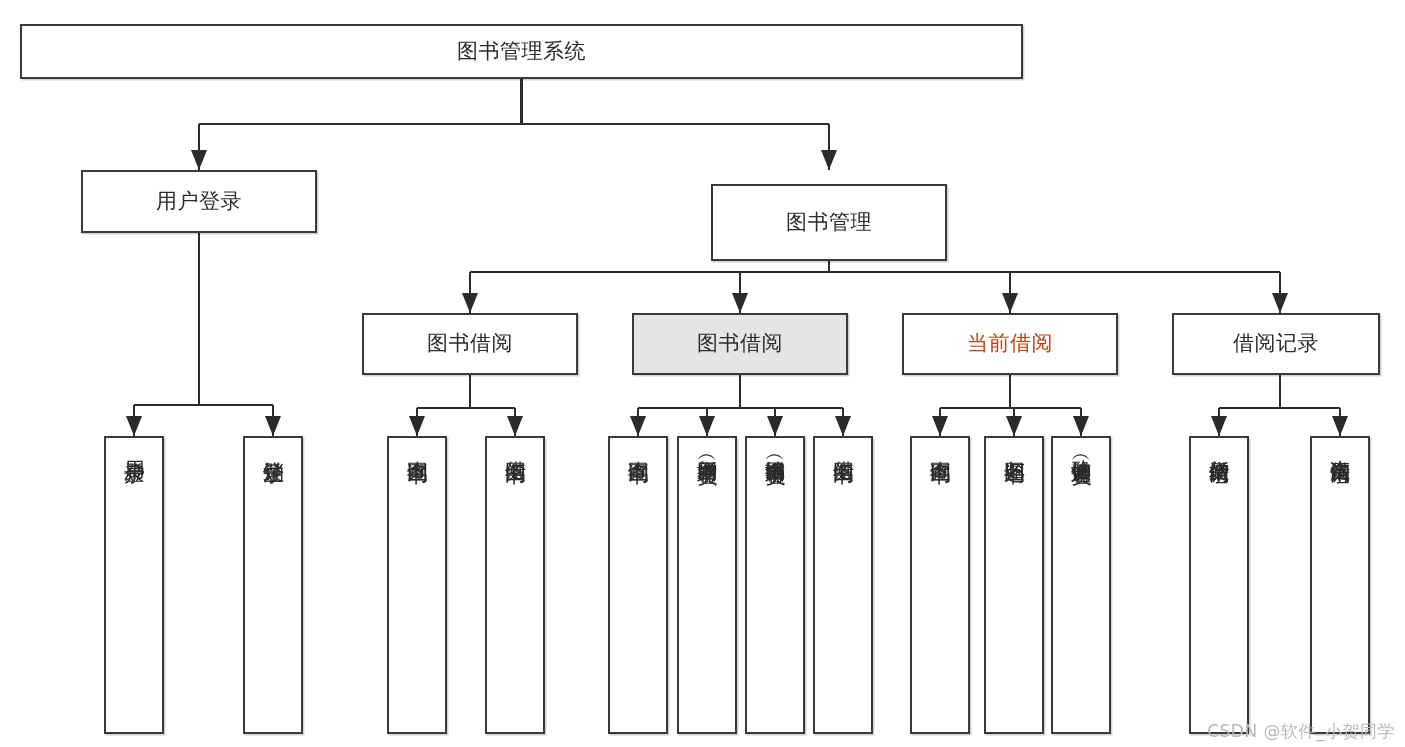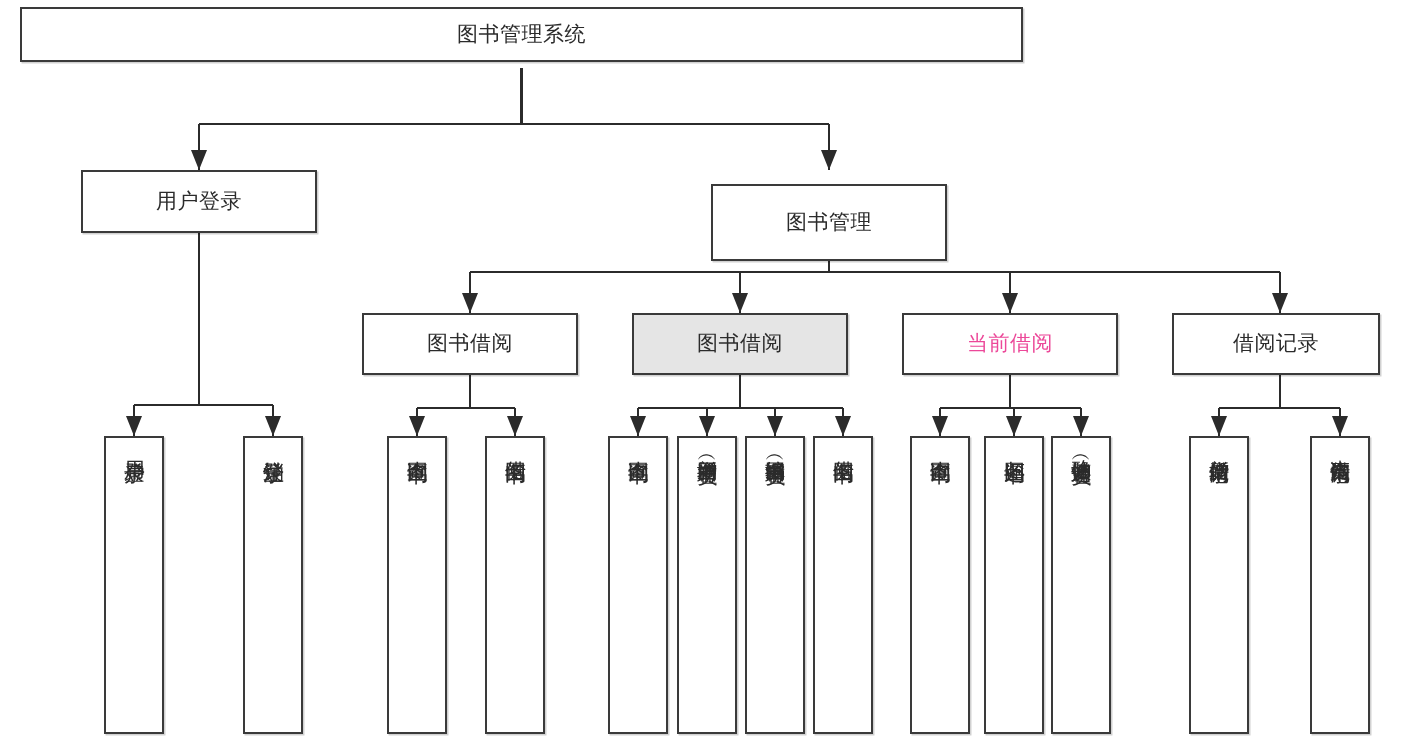--- a/index.html
+++ b/index.html
@@ -124,37 +124,37 @@
       <line x1="1081" y1="408" x2="1081" y2="436" stroke="#2b2b2b" stroke-width="2.6" shape-rendering="crispEdges"></line>
       <path d="M 1073 416 L 1089 416 L 1081 436 Z" fill="#2b2b2b"></path>
       <line x1="1280" y1="375" x2="1280" y2="408" stroke="#2b2b2b" stroke-width="2.6" shape-rendering="crispEdges"></line>
       <line x1="1219" y1="408" x2="1340" y2="408" stroke="#2b2b2b" stroke-width="2.6" shape-rendering="crispEdges"></line>
       <line x1="1219" y1="408" x2="1219" y2="436" stroke="#2b2b2b" stroke-width="2.6" shape-rendering="crispEdges"></line>
       <path d="M 1211 416 L 1227 416 L 1219 436 Z" fill="#2b2b2b"></path>
       <line x1="1340" y1="408" x2="1340" y2="436" stroke="#2b2b2b" stroke-width="2.6" shape-rendering="crispEdges"></line>
       <path d="M 1332 416 L 1348 416 L 1340 436 Z" fill="#2b2b2b"></path>
     </svg>
   <div id="nodes">
-      <div class="node h-node" style="left: 20px; top: 7px; width: 1003px; height: 55px; border-color: rgb(58, 58, 58); background: rgb(255, 255, 255);">
+      <div class="node h-node" style="left: 20px; top: 24px; width: 1003px; height: 55px; border-color: rgb(58, 58, 58); background: rgb(255, 255, 255);">
         <span class="label" style="color: rgb(43, 43, 43);">图书管理系统</span>
       </div>
       <div class="node h-node" style="left: 81px; top: 170px; width: 236px; height: 63px; border-color: rgb(58, 58, 58); background: rgb(255, 255, 255);">
         <span class="label" style="color: rgb(43, 43, 43);">用户登录</span>
       </div>
       <div class="node h-node" style="left: 711px; top: 184px; width: 236px; height: 77px; border-color: rgb(58, 58, 58); background: rgb(255, 255, 255);">
         <span class="label" style="color: rgb(43, 43, 43);">图书管理</span>
       </div>
       <div class="node h-node" style="left: 362px; top: 313px; width: 216px; height: 62px; border-color: rgb(58, 58, 58); background: rgb(255, 255, 255);">
         <span class="label" style="color: rgb(43, 43, 43);">图书借阅</span>
       </div>
       <div class="node h-node" style="left: 632px; top: 313px; width: 216px; height: 62px; border-color: rgb(58, 58, 58); background: #e5e5e5;">
         <span class="label" style="color: rgb(43, 43, 43);">图书借阅</span>
       </div>
       <div class="node h-node" style="left: 902px; top: 313px; width: 216px; height: 62px; border-color: rgb(58, 58, 58); background: rgb(255, 255, 255);">
-        <span class="label" style="color: #ec4899; text-align: center;">当前借阅</span>
+        <span class="label" style="color: #c2410c; text-align: center;">当前借阅</span>
       </div>
       <div class="node h-node" style="left: 1172px; top: 313px; width: 208px; height: 62px; border-color: rgb(58, 58, 58); background: rgb(255, 255, 255);">
         <span class="label" style="color: rgb(43, 43, 43);">借阅记录</span>
       </div>
       <div class="node v-node" style="left: 104px; top: 436px; width: 60px; height: 298px; border-color: rgb(58, 58, 58); background: rgb(255, 255, 255);">
         <span class="label" style="color: rgb(43, 43, 43);">用户登录</span>
       </div>
       <div class="node v-node" style="left: 243px; top: 436px; width: 60px; height: 298px; border-color: rgb(58, 58, 58); background: rgb(255, 255, 255);">
         <span class="label" style="color: rgb(43, 43, 43);">注销登录</span>
       </div>
@@ -185,13 +185,14 @@
       <div class="node v-node tall" style="left: 1051px; top: 436px; width: 60px; height: 298px; border-color: rgb(58, 58, 58); background: rgb(255, 255, 255);">
         <span class="label" style="color: rgb(43, 43, 43);">确认归还（管理员）</span>
       </div>
       <div class="node v-node tall" style="left: 1189px; top: 436px; width: 60px; height: 298px; border-color: rgb(58, 58, 58); background: rgb(255, 255, 255);">
         <span class="label" style="color: rgb(43, 43, 43);">新增借阅记录</span>
       </div>
       <div class="node v-node tall" style="left: 1310px; top: 436px; width: 60px; height: 298px; border-color: rgb(58, 58, 58); background: rgb(255, 255, 255);">
         <span class="label" style="color: rgb(43, 43, 43);">查询借阅记录</span>
       </div>
     </div>
+  <div id="watermark">CSDN @软件_小贺同学</div>
 </div>
 
 </body></html>

